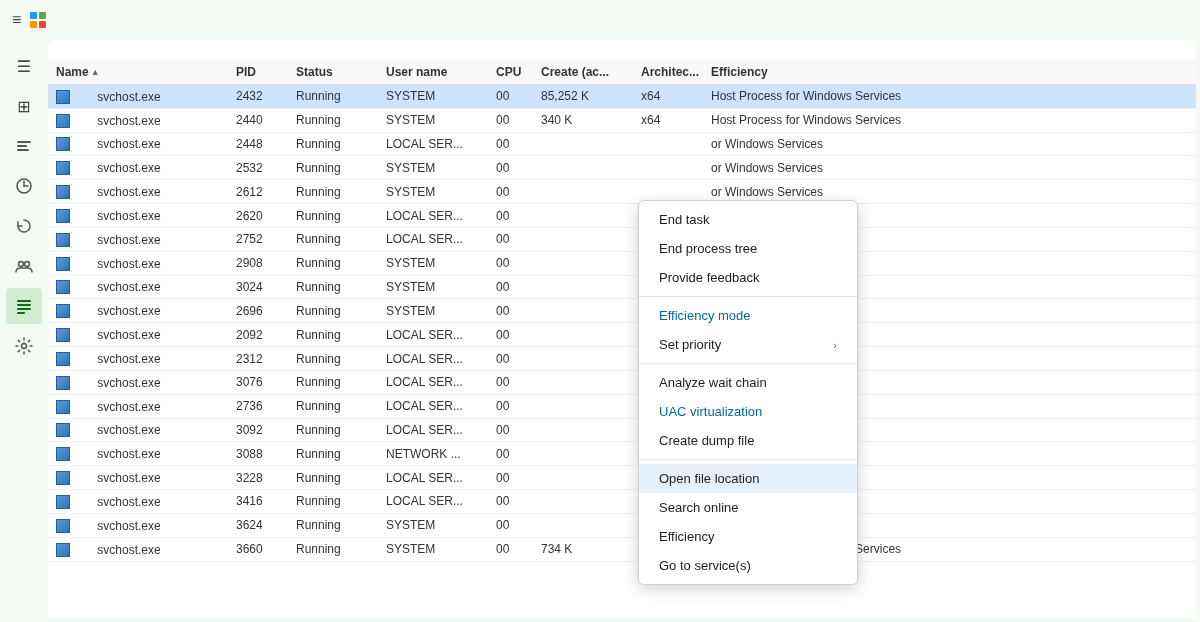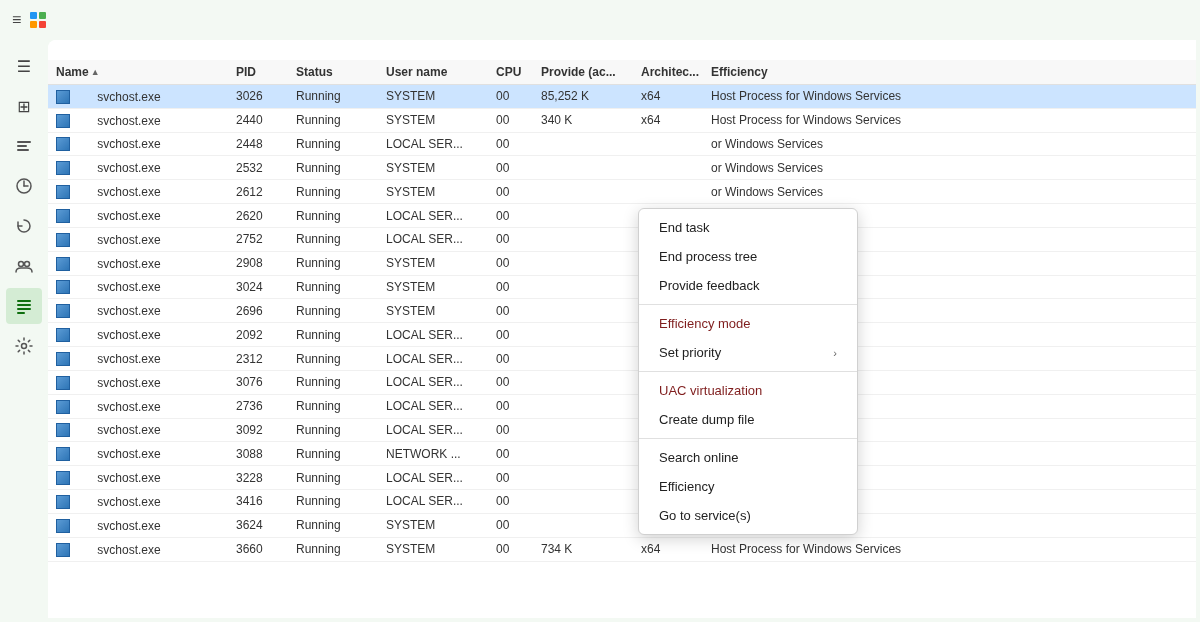--- a/index.html
+++ b/index.html
@@ -165,21 +165,21 @@
     col.col-status { width: 90px; }
     col.col-user { width: 110px; }
     col.col-cpu { width: 45px; }
     col.col-memory { width: 100px; }
     col.col-arch { width: 70px; }
     col.col-desc { width: auto; }
 
     
     .context-menu {
       position: absolute;
-      top: 148px;
+      top: 140px;
       left: 590px;
       width: 220px;
       background: #ffffff;
       border: 1px solid #d0d0d0;
       border-radius: 6px;
       box-shadow: 0 4px 16px rgba(0,0,0,0.18);
       z-index: 100;
       padding: 4px 0;
     }
     .ctx-item {
@@ -188,21 +188,21 @@
       color: #222;
       cursor: pointer;
       display: flex;
       align-items: center;
       justify-content: space-between;
     }
     .ctx-item.highlighted {
       background: #e5f0fb;
     }
     .ctx-item.disabled {
-      color: #7f1d1d;
+      color: #0369a1;
       cursor: default;
     }
     .ctx-separator {
       height: 1px;
       background: #e0e0e0;
       margin: 4px 0;
     }
     .ctx-arrow {
       font-size: 11px;
       color: #666;
@@ -293,32 +293,32 @@
         </colgroup>
         <thead>
           <tr>
             <th>
               <span class="th-sort">Name <span class="sort-arrow">▲</span></span>
             </th>
             <th>PID</th>
             <th>Status</th>
             <th>User name</th>
             <th>CPU</th>
-            <th>Provide (ac...</th>
+            <th>Create (ac...</th>
             <th>Architec...</th>
             <th>Efficiency</th>
           </tr>
         </thead>
         <tbody id="table-body">
         <tr class="selected">
     <td>
       <span class="proc-icon"></span>
       <span class="proc-name">svchost.exe</span>
     </td>
-    <td>3026</td>
+    <td>2432</td>
     <td>Running</td>
     <td>SYSTEM</td>
     <td>00</td>
     <td>85,252 K</td>
     <td>x64</td>
     <td>Host Process for Windows Services</td>
   </tr>
             <tr>
     <td>
       <span class="proc-icon"></span>
@@ -581,27 +581,33 @@
           </div>
           <div class="ctx-separator"></div>
           <div class="ctx-item disabled">
             <span>Efficiency mode</span>
           </div>
           <div class="ctx-item">
             <span>Set priority</span>
             <span class="ctx-arrow">›</span>
           </div>
           <div class="ctx-separator"></div>
+          <div class="ctx-item">
+            <span>Analyze wait chain</span>
+          </div>
           <div class="ctx-item disabled">
             <span>UAC virtualization</span>
           </div>
           <div class="ctx-item">
             <span>Create dump file</span>
           </div>
           <div class="ctx-separator"></div>
+          <div class="ctx-item highlighted">
+            <span>Open file location</span>
+          </div>
           <div class="ctx-item">
             <span>Search online</span>
           </div>
           <div class="ctx-item">
             <span>Efficiency</span>
           </div>
           <div class="ctx-item">
             <span>Go to service(s)</span>
           </div>
         </div>

